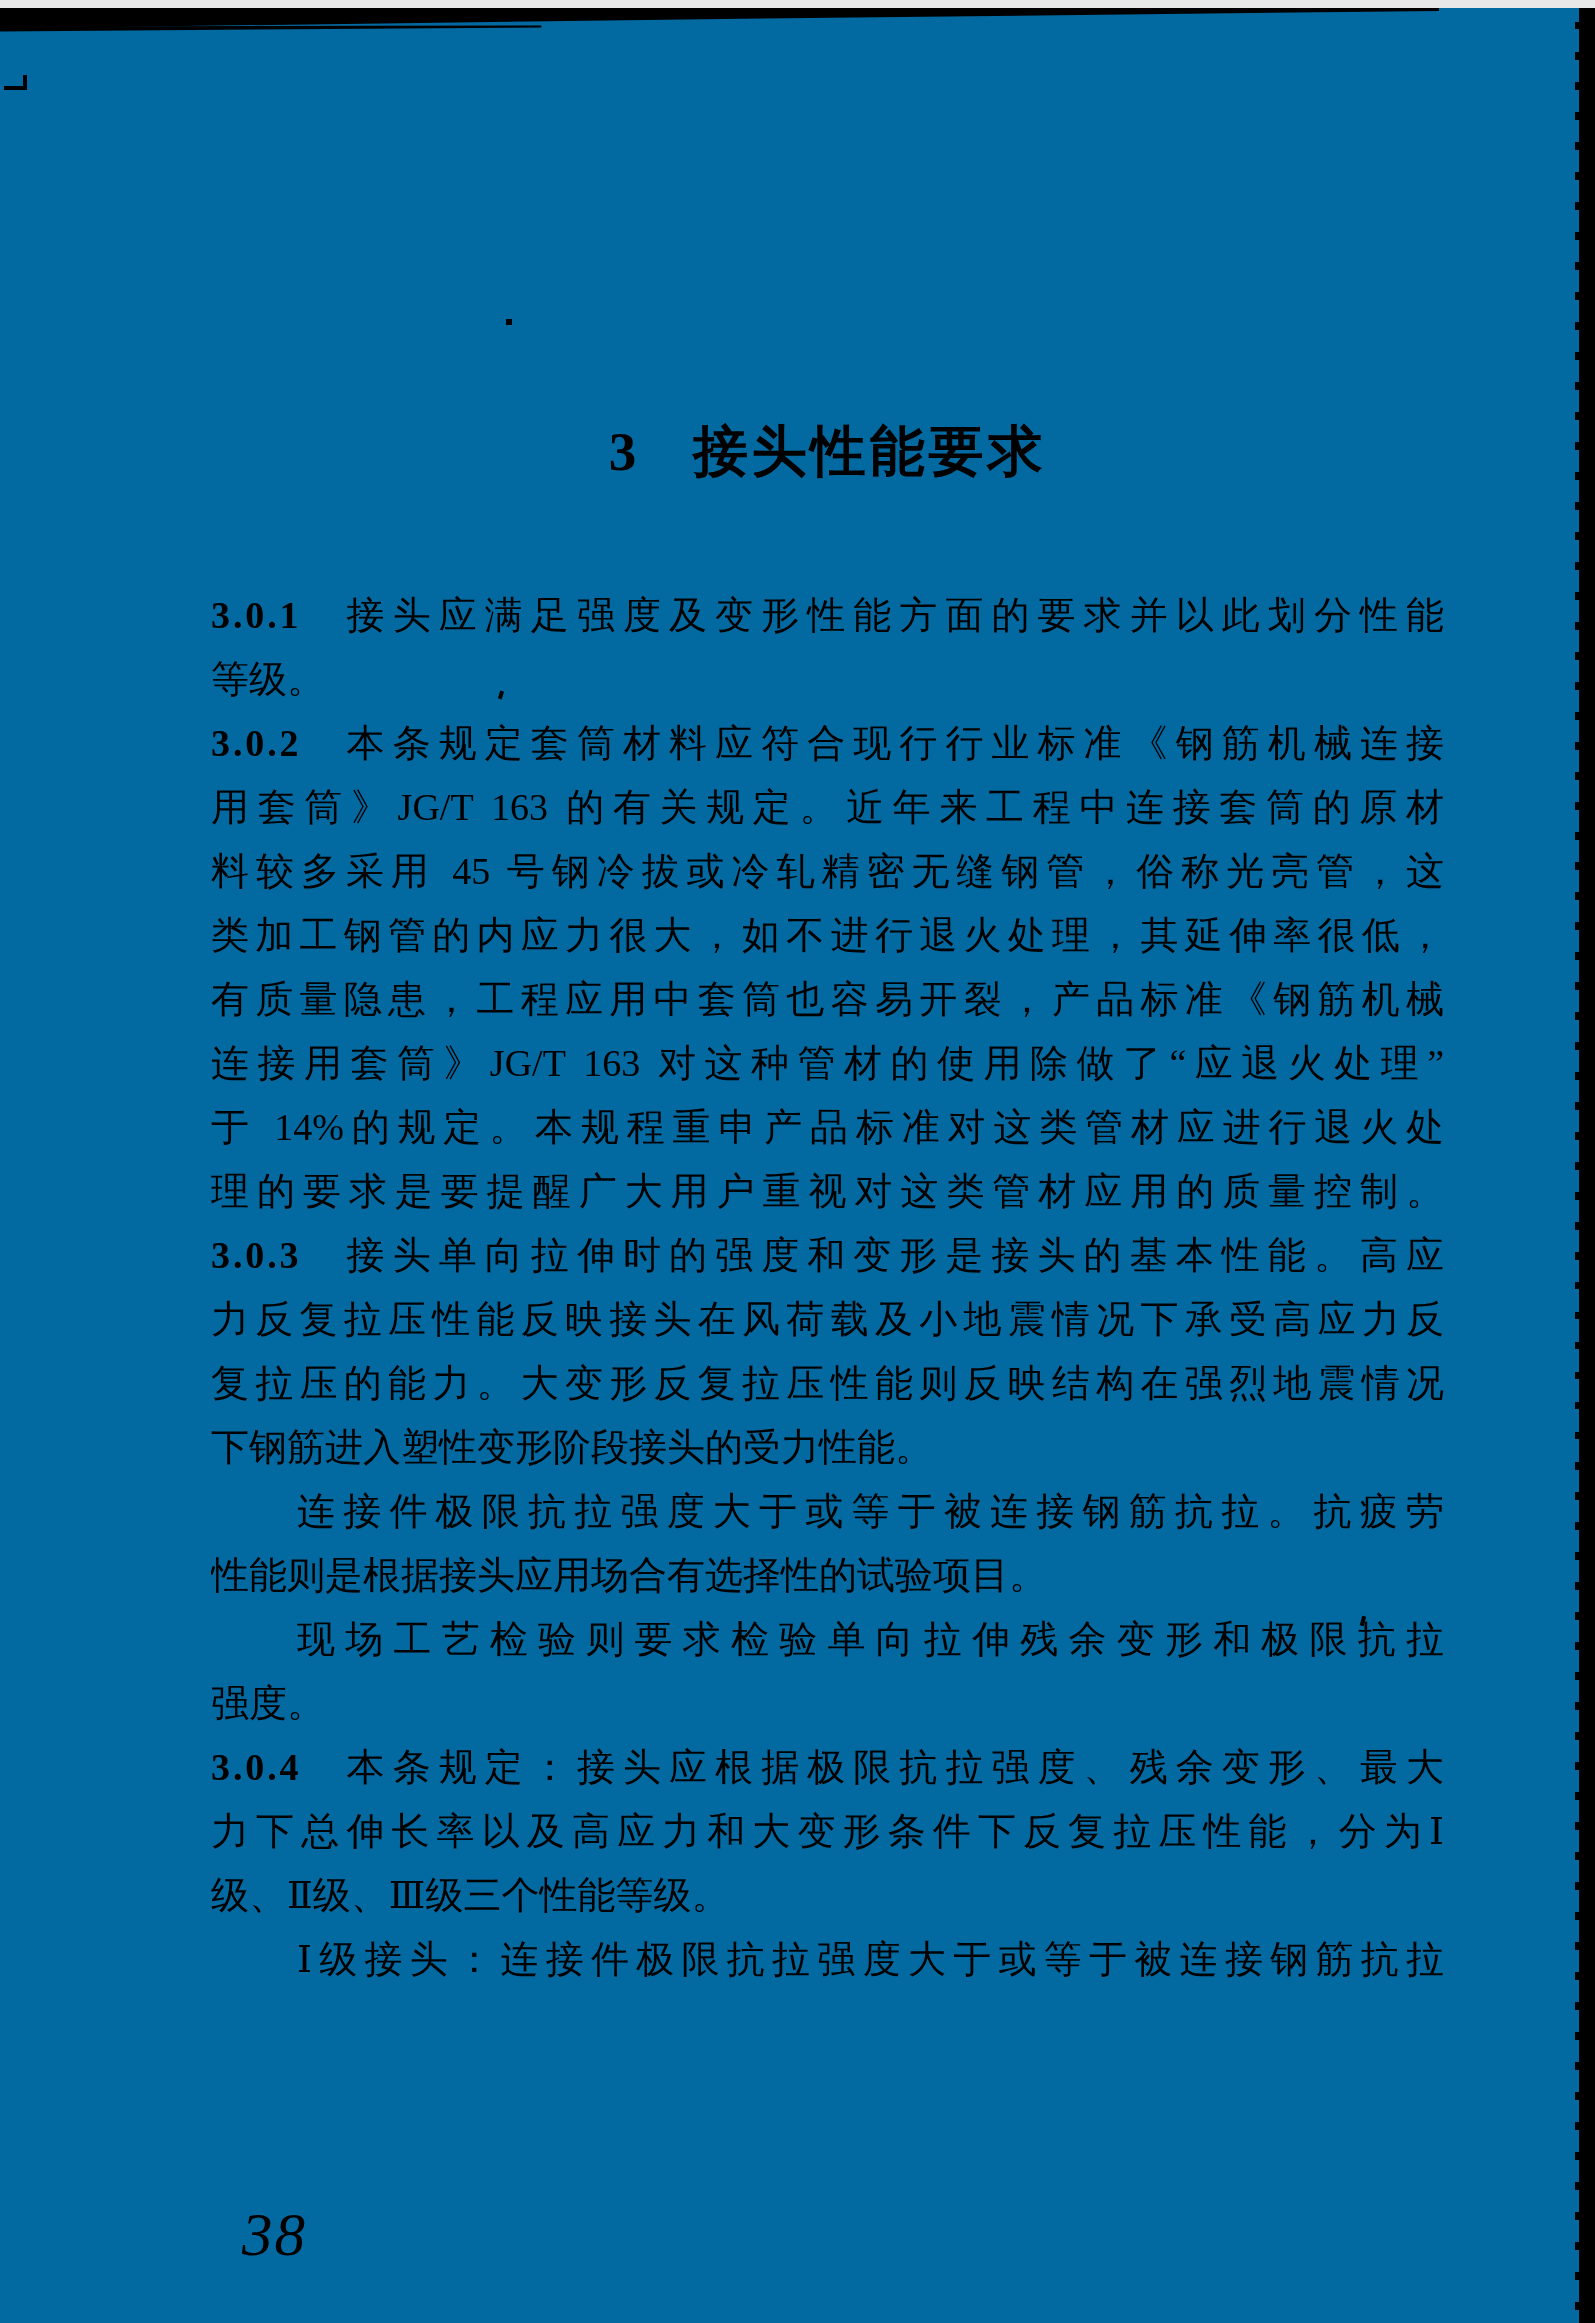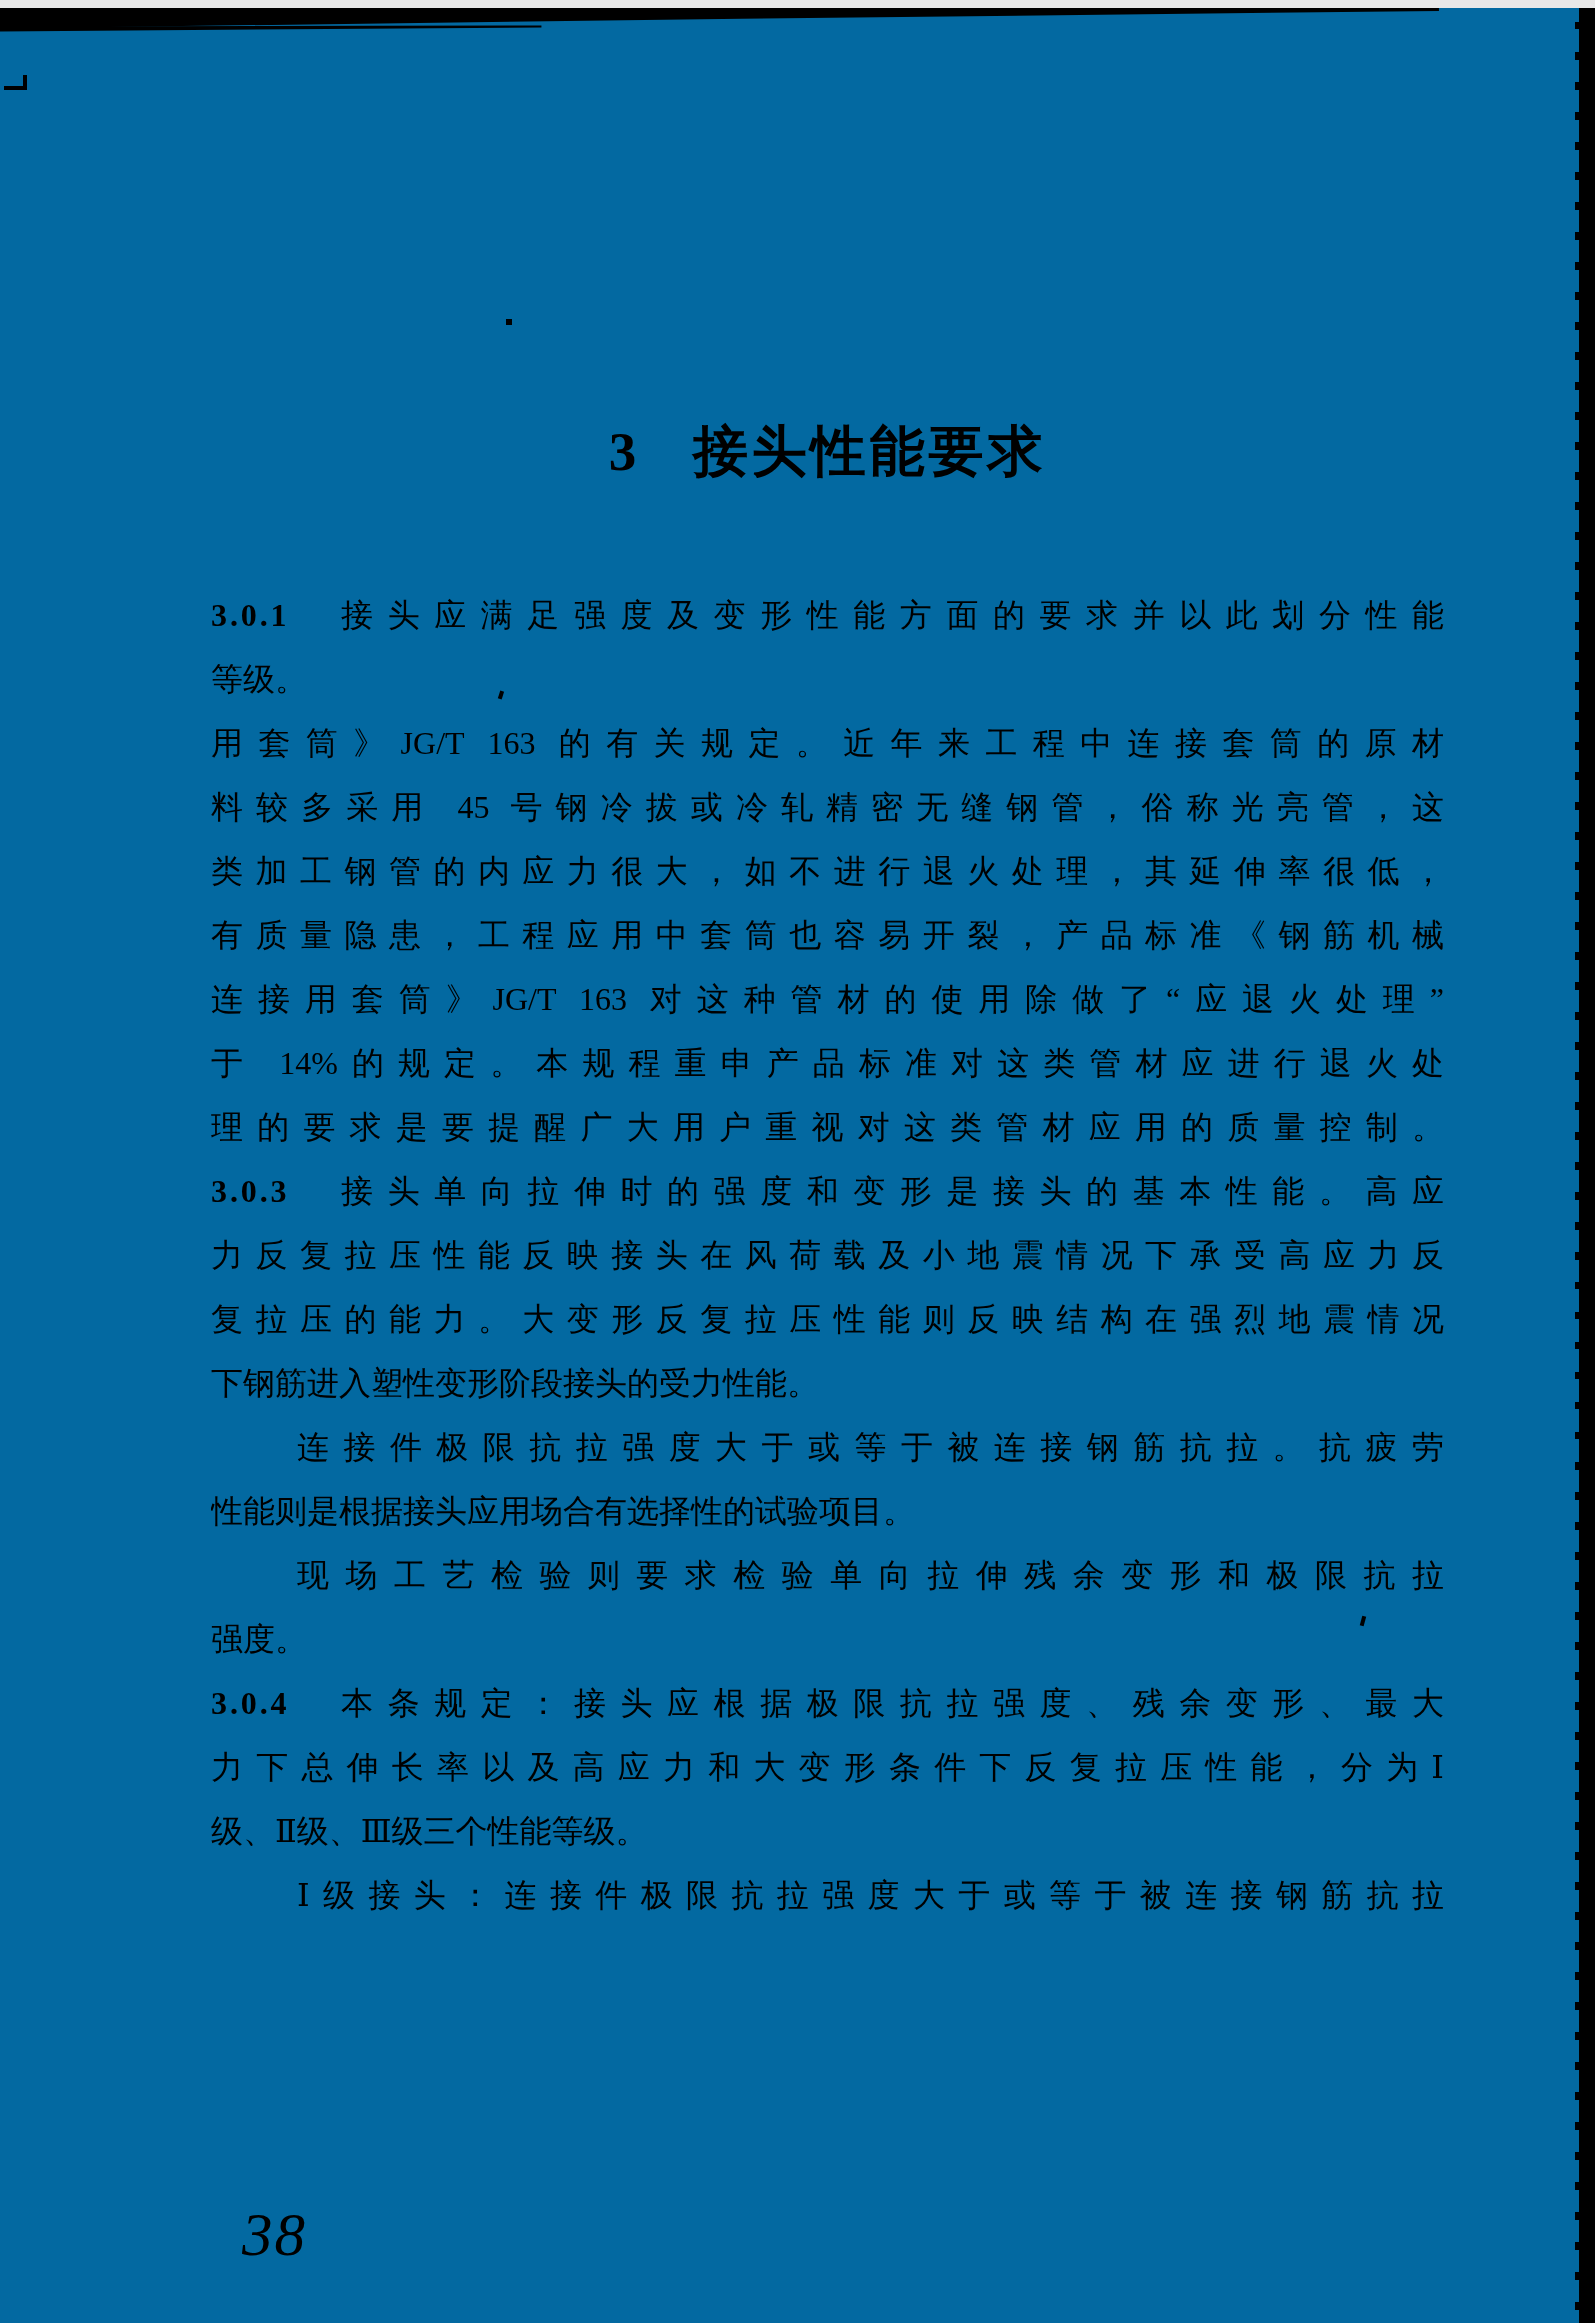--- a/index.html
+++ b/index.html
@@ -69,21 +69,21 @@
 
   
   .body-text {
     position: absolute;
     left: 211px; top: 575px;
     width: 1233px;
   }
   .line {
     height: 64px;
     line-height: 64px;
-    font-size: 32px;
+    font-size: 38px;
     text-align: left;
     box-sizing: border-box;
     overflow: hidden;
     white-space: nowrap;
   }
   .line.justify {
     white-space: normal;
     text-align: justify;
     text-align-last: justify;
   }
@@ -119,20 +119,21 @@
   <div class="corner-mark-v"></div>
   <div class="noise-dot dot-1"></div>
   <div class="noise-dot dot-2"></div>
   <div class="noise-dot dot-3"></div>
 
   <div class="chapter-title">3   接头性能要求</div>
 
   <div class="body-text">
       <div class="line justify"><span class="num">3.0.1</span><span class="txt">接头应满足强度及变形性能方面的要求并以此划分性能</span></div>
       <div class="line"><span class="txt">等级。</span></div>
+      <div class="line justify"><span class="num">3.0.2</span><span class="txt">本条规定套筒材料应符合现行行业标准《钢筋机械连接</span></div>
       <div class="line justify"><span class="txt">用套筒》JG/T 163 的有关规定。近年来工程中连接套筒的原材</span></div>
       <div class="line justify"><span class="txt">料较多采用 45 号钢冷拔或冷轧精密无缝钢管，俗称光亮管，这</span></div>
       <div class="line justify"><span class="txt">类加工钢管的内应力很大，如不进行退火处理，其延伸率很低，</span></div>
       <div class="line justify"><span class="txt">有质量隐患，工程应用中套筒也容易开裂，产品标准《钢筋机械</span></div>
       <div class="line justify"><span class="txt">连接用套筒》JG/T 163 对这种管材的使用除做了“应退火处理”</span></div>
       <div class="line justify"><span class="txt">于 14%的规定。本规程重申产品标准对这类管材应进行退火处</span></div>
       <div class="line justify"><span class="txt">理的要求是要提醒广大用户重视对这类管材应用的质量控制。</span></div>
       <div class="line justify"><span class="num">3.0.3</span><span class="txt">接头单向拉伸时的强度和变形是接头的基本性能。高应</span></div>
       <div class="line justify"><span class="txt">力反复拉压性能反映接头在风荷载及小地震情况下承受高应力反</span></div>
       <div class="line justify"><span class="txt">复拉压的能力。大变形反复拉压性能则反映结构在强烈地震情况</span></div>

